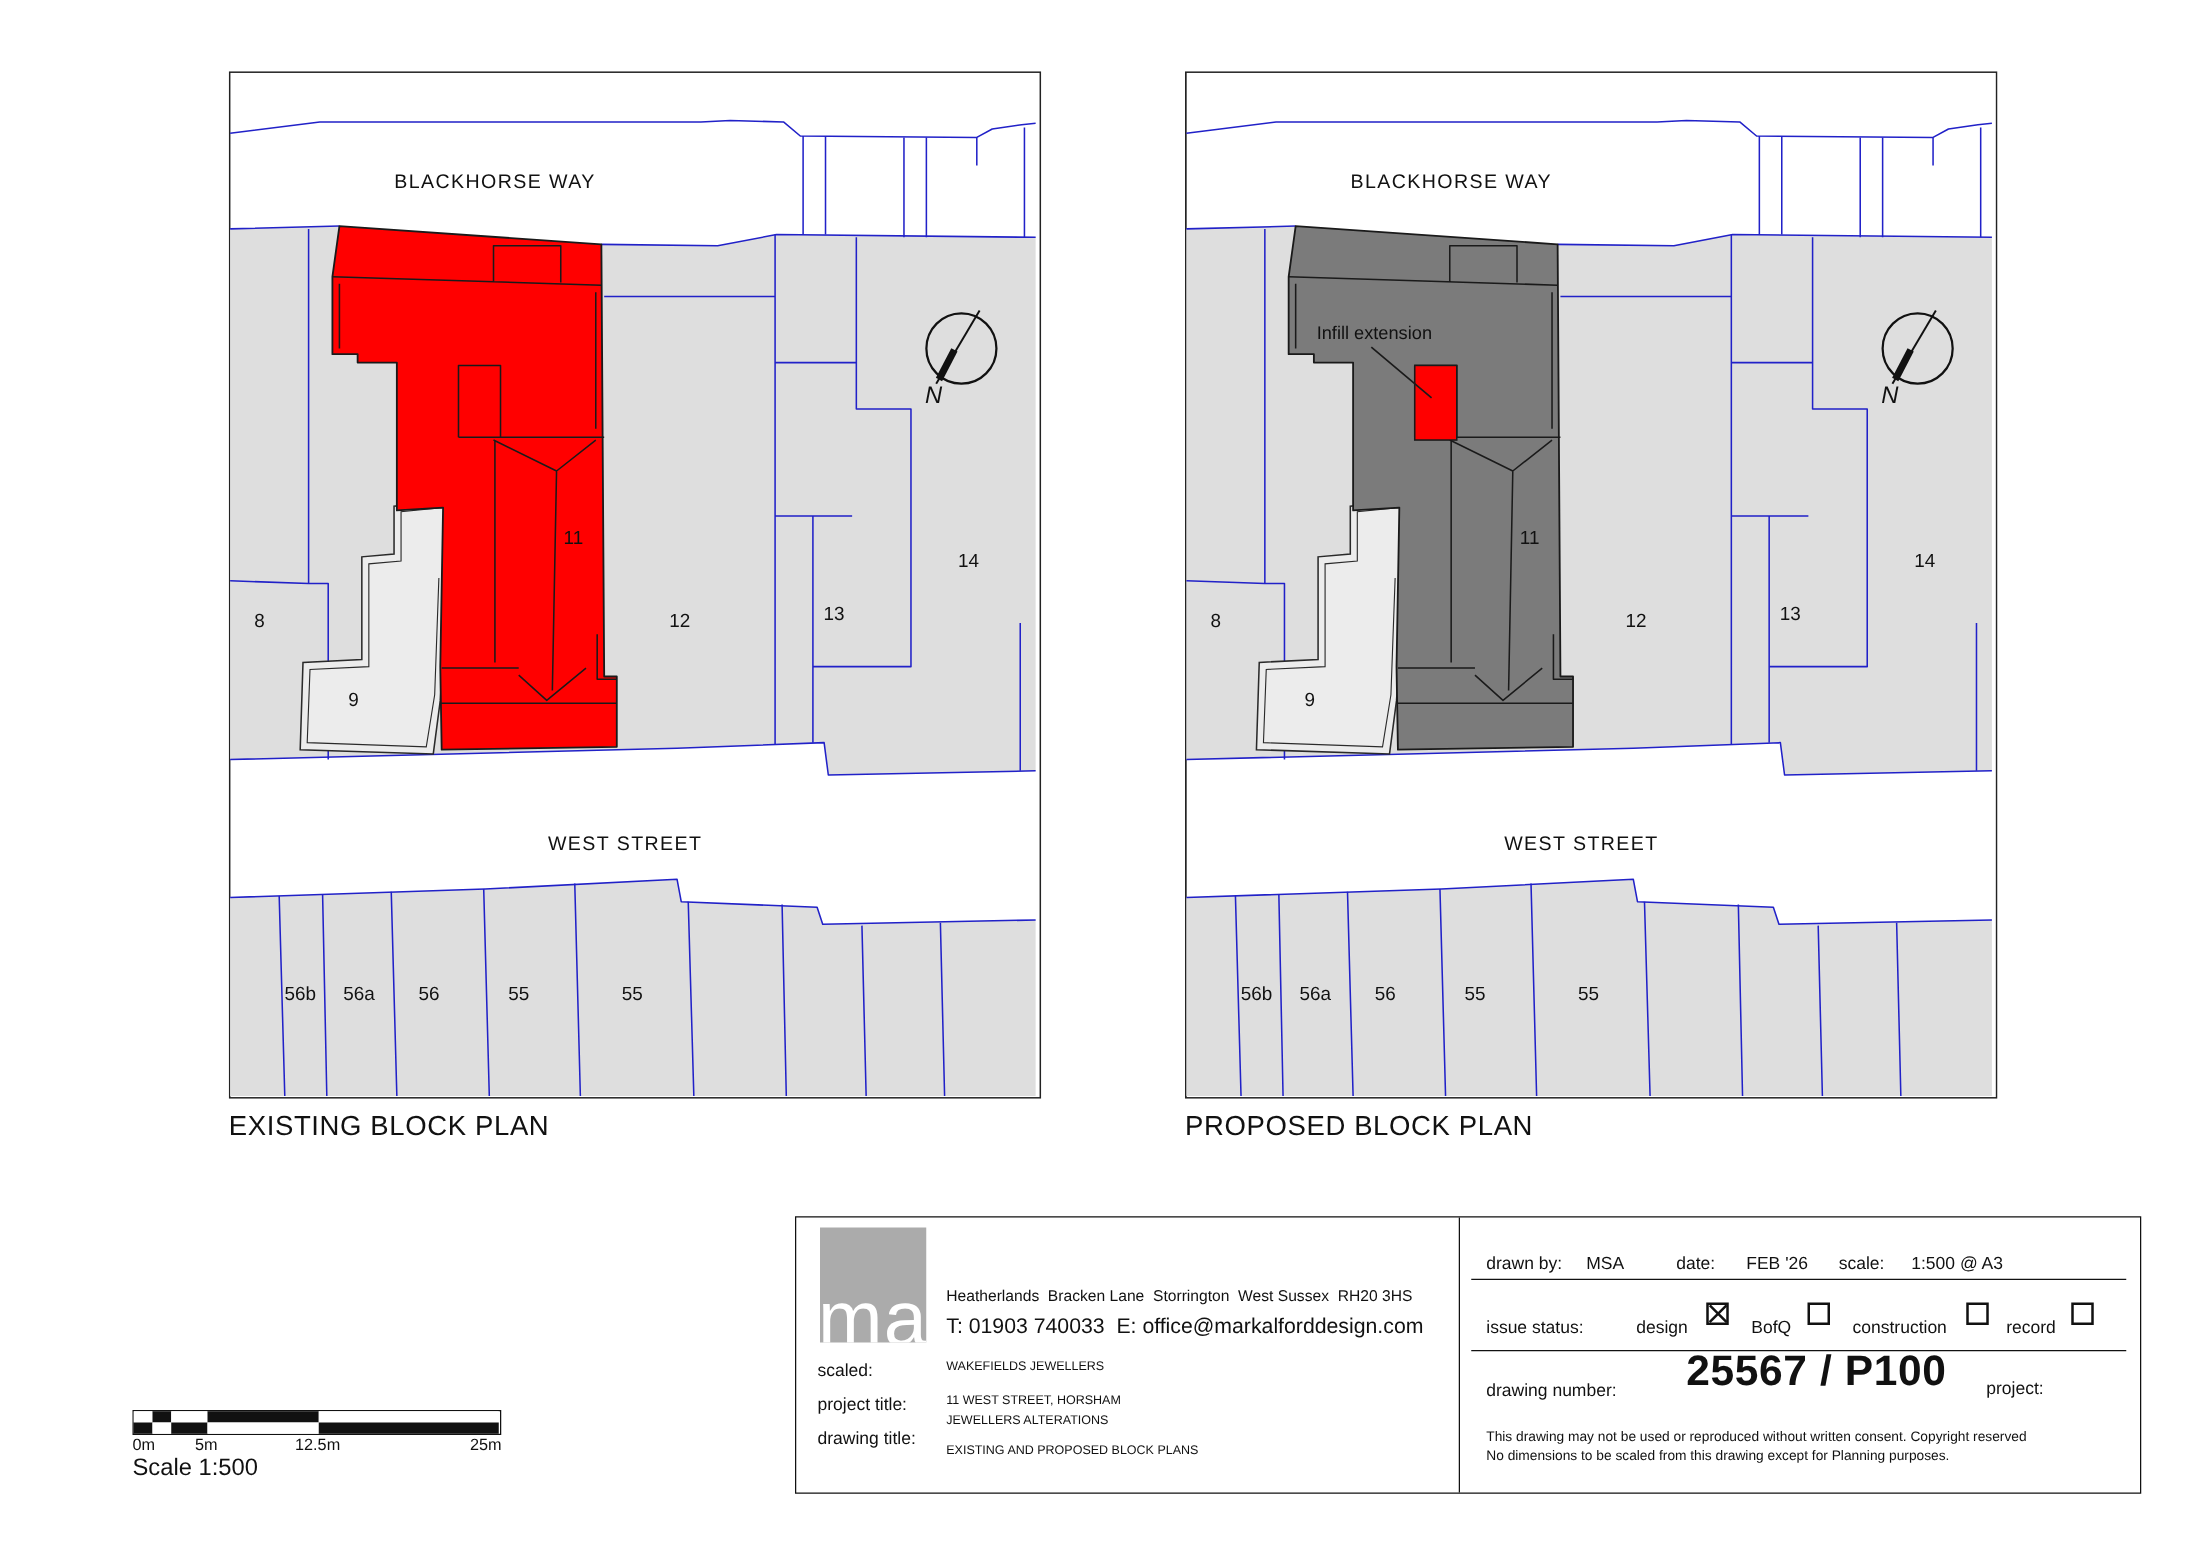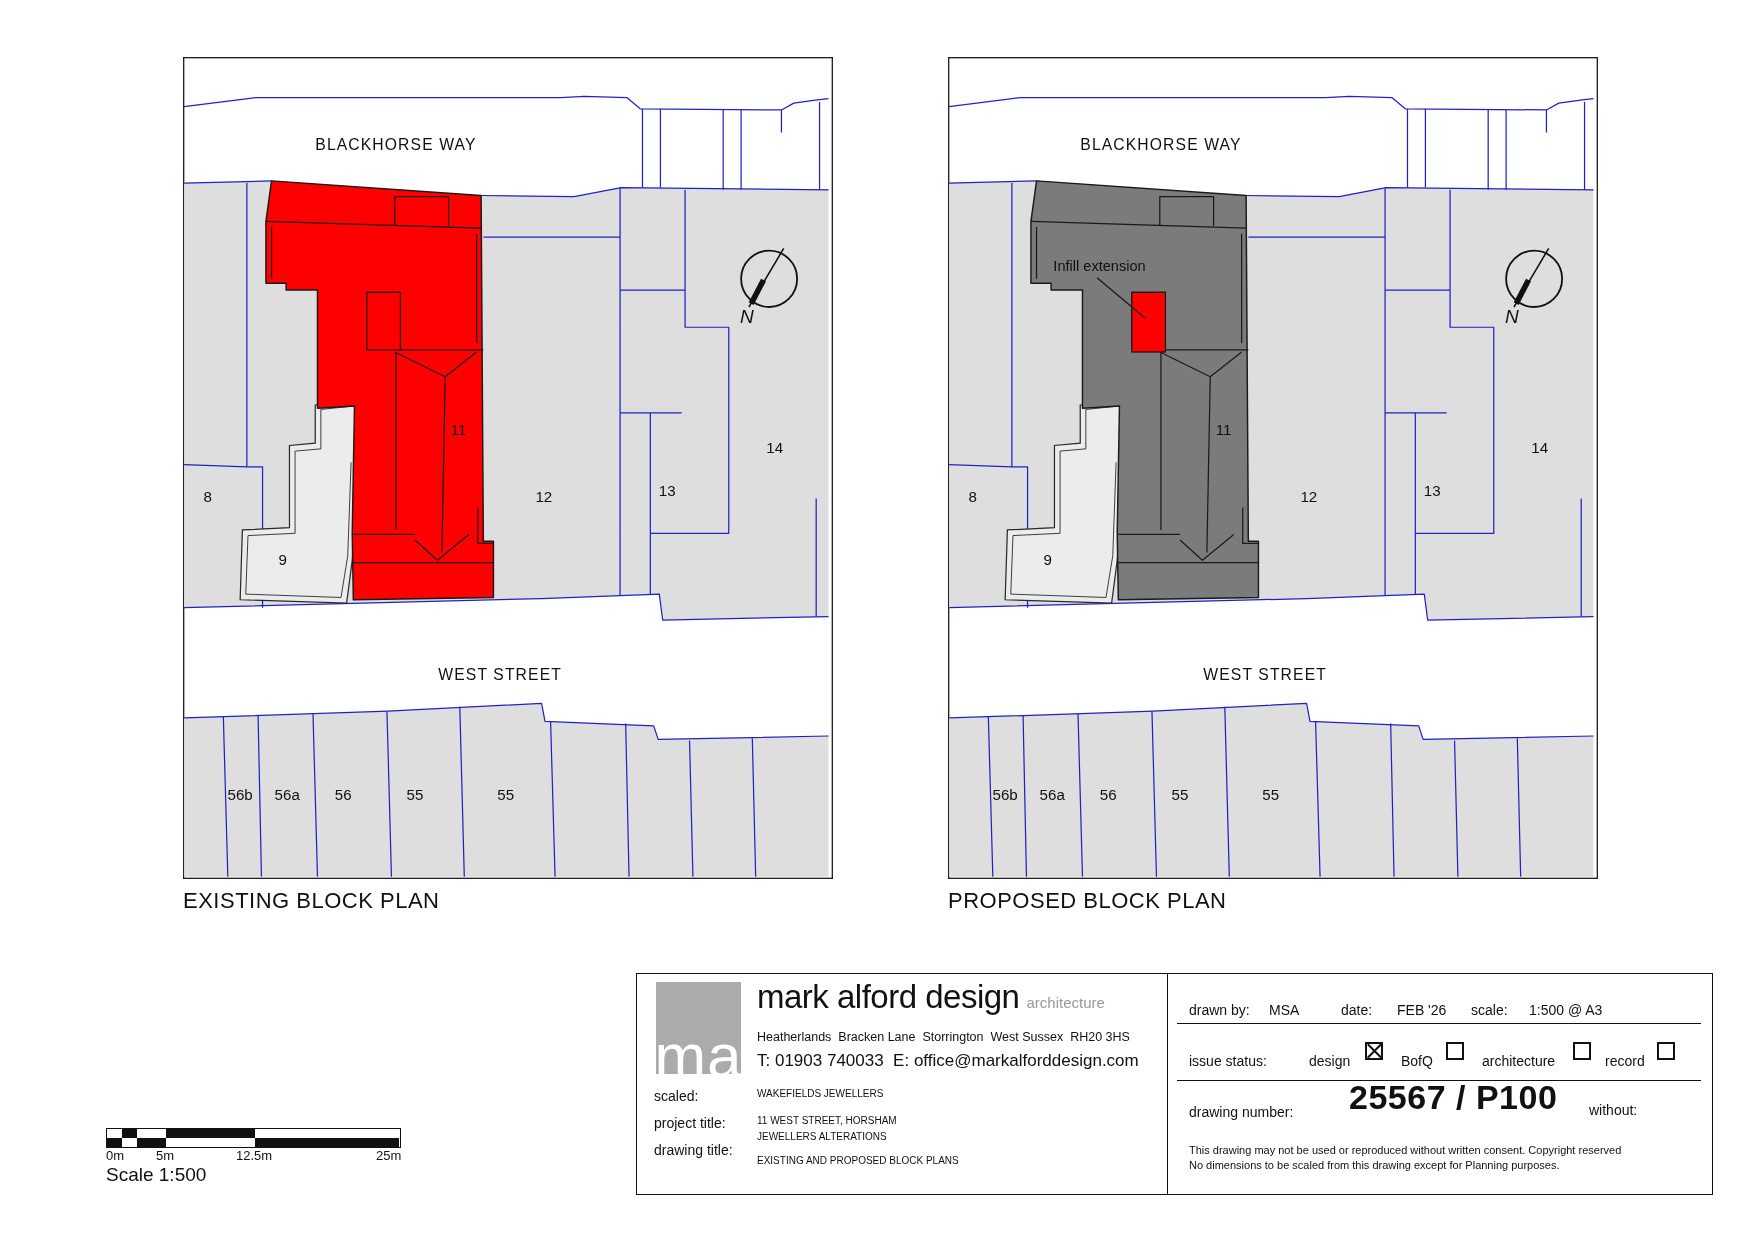--- a/index.html
+++ b/index.html
@@ -181,23 +181,20 @@
   </div>
 
 <div class="plan-title" id="title-0">EXISTING BLOCK PLAN</div>
 <div class="plan-title" id="title-1">PROPOSED BLOCK PLAN</div>
 
 <div class="tblock">
   <div class="tb-left">
     <div class="logo">
       <span>ma</span>
     </div>
-    <div class="brand-row">
-      <span class="brand">mark alford design</span><span class="brand-suffix">architecture</span>
-    </div>
     <div class="addr">Heatherlands  Bracken Lane  Storrington  West Sussex  RH20 3HS</div>
     <div class="contact">T: 01903 740033  E: office@markalforddesign.com</div>
     <span class="tb-lbl" style="top:114px">scaled:</span>
     <span class="tb-val" style="top:114px">WAKEFIELDS JEWELLERS</span>
     <span class="tb-lbl" style="top:141px">project title:</span>
     <span class="tb-val" style="top:141px">11 WEST STREET, HORSHAM</span>
     <span class="tb-val" style="top:157px">JEWELLERS ALTERATIONS</span>
     <span class="tb-lbl" style="top:168px">drawing title:</span>
     <span class="tb-val" style="top:181px">EXISTING AND PROPOSED BLOCK PLANS</span>
   </div>
@@ -207,28 +204,28 @@
     <span class="rt-lbl" style="left:172px;top:18px">date:</span>
     <span class="rt-val" style="left:228px;top:18px">FEB '26</span>
     <span class="rt-lbl" style="left:302px;top:18px">scale:</span>
     <span class="rt-val" style="left:360px;top:18px">1:500 @ A3</span>
     <div class="hr" style="top:49px"></div>
     <span class="rt-lbl" style="left:20px;top:69px">issue status:</span>
     <span class="rt-lbl" style="left:140px;top:69px">design</span>
     <div class="cbx checked" id="cb0" style="left:196px;top:68px"></div>
     <span class="rt-lbl" style="left:232px;top:69px">BofQ</span>
     <div class="cbx" id="cb1" style="left:277px;top:68px"></div>
-    <span class="rt-lbl" style="left:313px;top:69px">architecture</span>
+    <span class="rt-lbl" style="left:313px;top:69px">construction</span>
     <div class="cbx" id="cb2" style="left:404px;top:68px"></div>
     <span class="rt-lbl" style="left:436px;top:69px">record</span>
     <div class="cbx" id="cb3" style="left:488px;top:68px"></div>
     <div class="hr" style="top:106px"></div>
     <span class="rt-lbl" style="left:20px;top:120px">drawing number:</span>
     <div class="dwg-num">25567 / P100</div>
-    <span class="rt-lbl" style="left:420px;top:118px">without:</span>
+    <span class="rt-lbl" style="left:420px;top:118px">project:</span>
     <div class="disc" style="top:170px">This drawing may not be used or reproduced without written consent. Copyright reserved</div>
     <div class="disc" style="top:185px">No dimensions to be scaled from this drawing except for Planning purposes.</div>
   </div>
 </div>
 
 <div class="sbar">
   <div class="srow">
     <div class="seg w1 w"></div>
       <div class="seg w2 b"></div>
       <div class="seg w3 w"></div>

